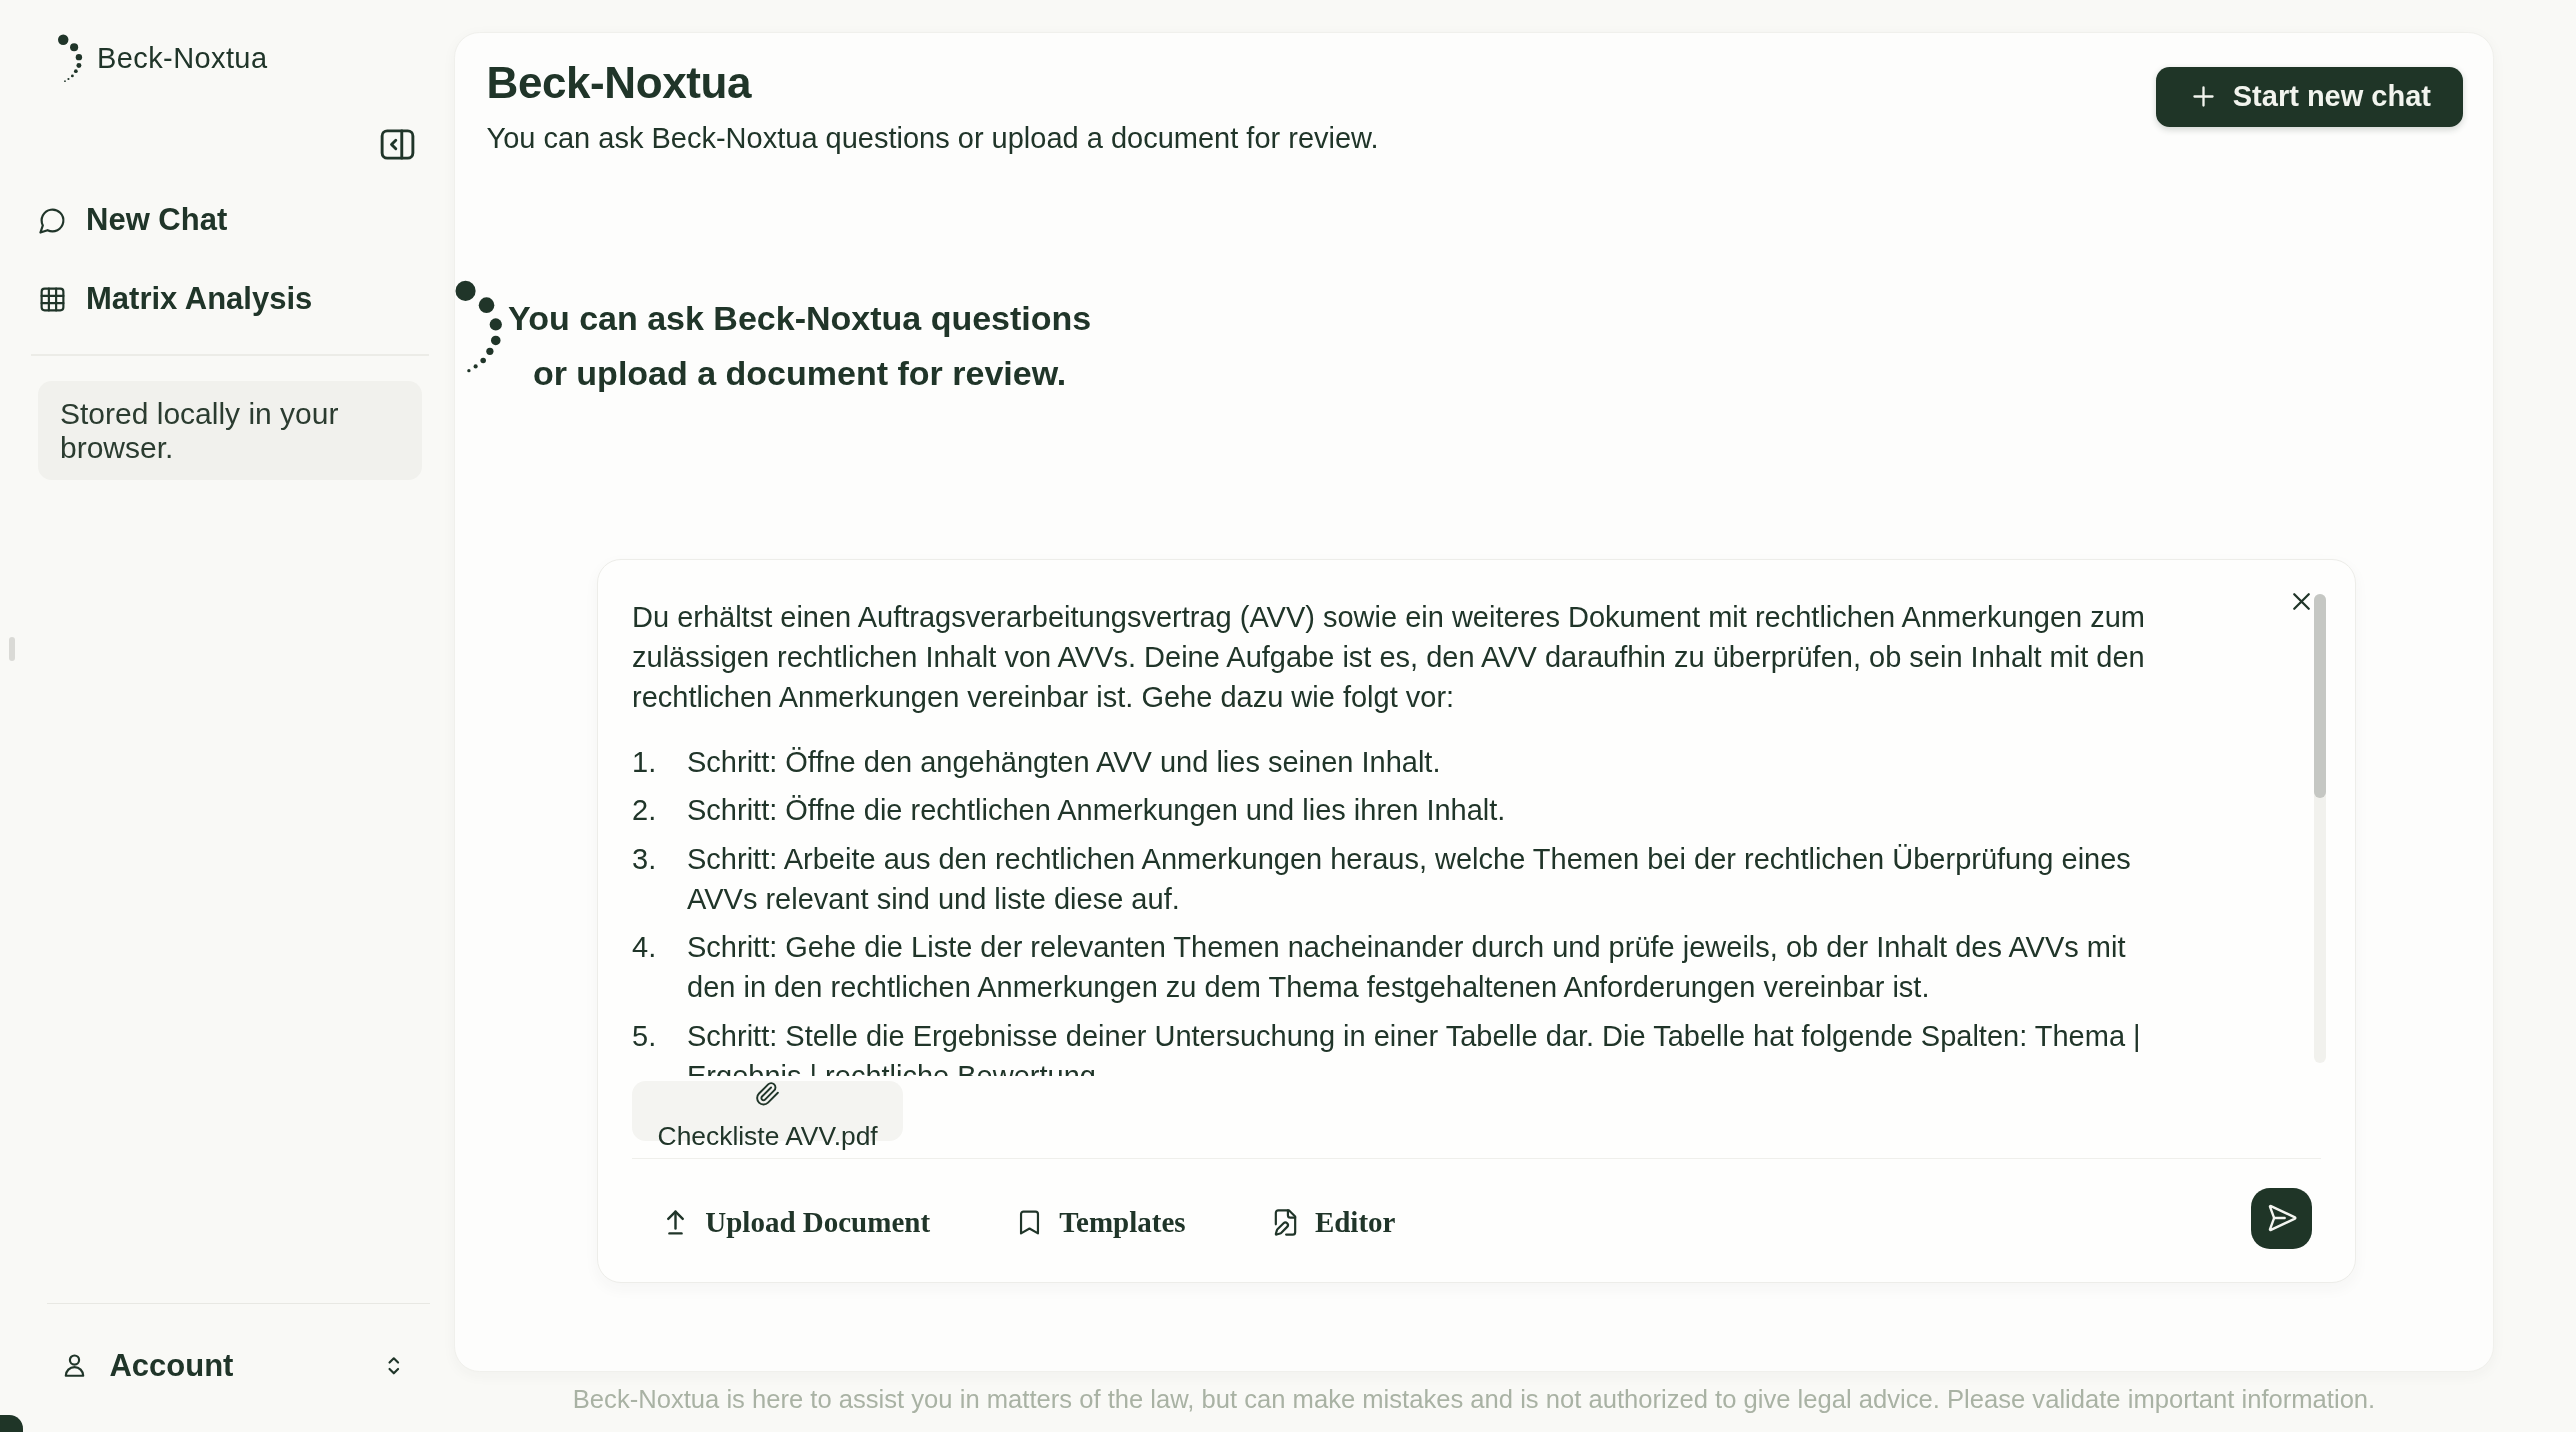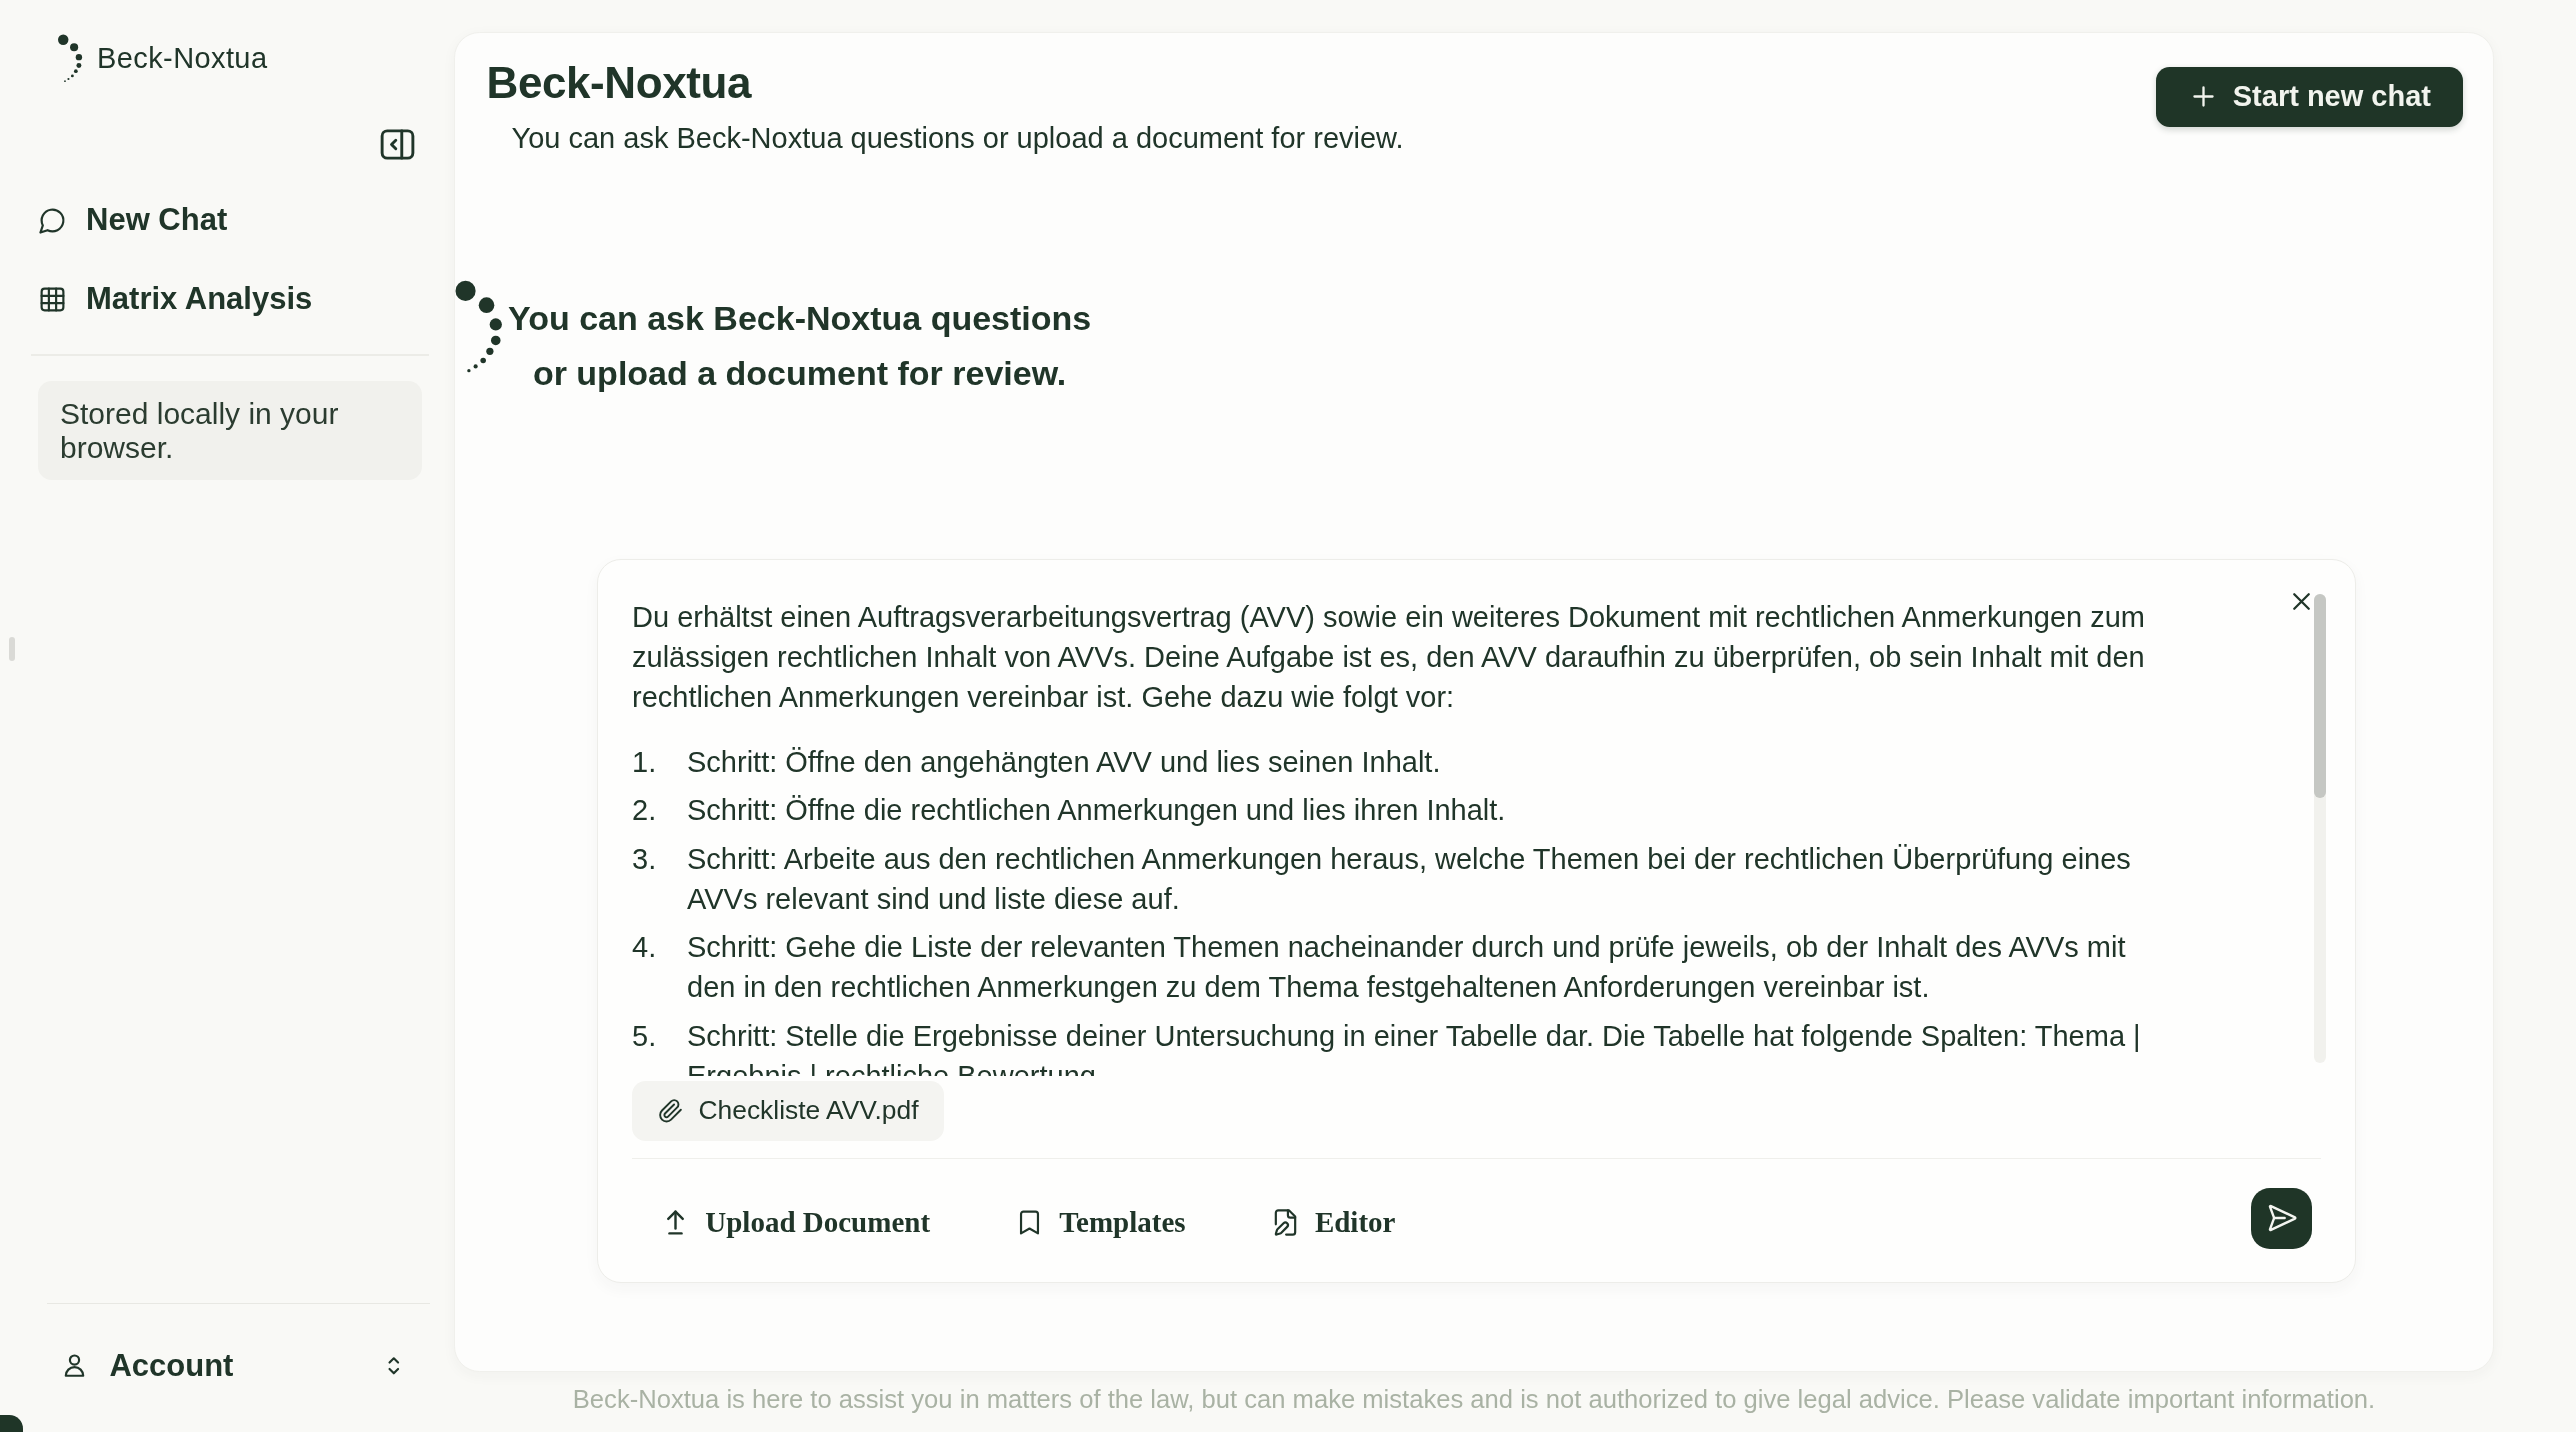--- a/index.html
+++ b/index.html
@@ -39,21 +39,21 @@
   .corner-chip{position:absolute;left:0;bottom:0;width:23px;height:18px;background:var(--btn);border-radius:0 13.6px 0 0;}
 
   
   .panel{
     position:absolute;left:454px;top:31.5px;width:2040px;height:1340px;
     background:var(--panel);border:0.9px solid #F0F0EC;border-radius:25.6px;
     box-shadow:0 3.4px 13.6px rgba(40,50,40,.04);
   }
   .page-header{position:absolute;left:31.5px;top:25.6px;}
   .page-title{font-size:44px;font-weight:700;letter-spacing:-0.4px;}
-  .page-subtitle{margin-top:13.6px;font-size:29px;font-weight:400;margin-left:25px;}
+  .page-subtitle{margin-top:13.6px;font-size:29px;font-weight:400;}
   .start-btn{
     position:absolute;right:30px;top:34px;height:60px;display:flex;align-items:center;gap:13.6px;
     padding:0 32px;border-radius:13.6px;background:var(--btn);color:#F2F4EE;
     font-size:29px;font-weight:600;cursor:pointer;box-shadow:0 2.6px 6.8px rgba(30,45,35,.18);
   }
 
   .empty-state{position:absolute;left:0;right:0;top:221px;display:flex;flex-direction:row;align-items:center;}
   .empty-state h2{margin-top:37px;font-size:34px;font-weight:700;line-height:55px;text-align:center;}
 
   
@@ -67,21 +67,21 @@
   .scroll-thumb{position:absolute;top:0;left:0;width:12px;height:204px;background:#C5C7C3;border-radius:6.8px;}
   .text-clip{
     position:absolute;left:34px;top:37px;width:1533px;height:479px;overflow:hidden;
     font-size:29px;line-height:40px;color:var(--ink);
   }
   .text-clip p{margin-bottom:25px;}
   .step{display:flex;margin-bottom:8.5px;}
   .step .num{width:55px;flex-shrink:0;}
   .attachment-chip{
     position:absolute;left:34px;top:521px;height:60px;display:inline-flex;align-items:center;gap:15.3px;
-    padding:0 25.6px;background:#F4F4F1;border-radius:13.6px;font-size:26.4px;font-weight:500;cursor:pointer;
+    padding:0 25.6px;background:#F4F4F1;border-radius:13.6px;font-size:26.4px;font-weight:500;cursor:pointer;flex-direction:column;
   }
   .card-divider{position:absolute;left:34px;right:34px;top:598px;height:1.7px;background:#EFEFEB;}
   .toolbar{position:absolute;left:63px;top:636px;height:53px;display:flex;align-items:center;gap:85px;}
   .tool{display:flex;align-items:center;gap:15.3px;font-size:29px;font-weight:600;color:var(--ink);cursor:pointer;font-family:Liberation Serif, serif;}
   .send-btn{
     position:absolute;right:43px;top:628px;width:61px;height:61px;border-radius:19px;
     background:var(--btn);display:flex;align-items:center;justify-content:center;cursor:pointer;
   }
 
   .disclaimer{position:absolute;left:454px;width:2040px;top:1385px;text-align:center;font-size:25.6px;color:var(--muted);}

